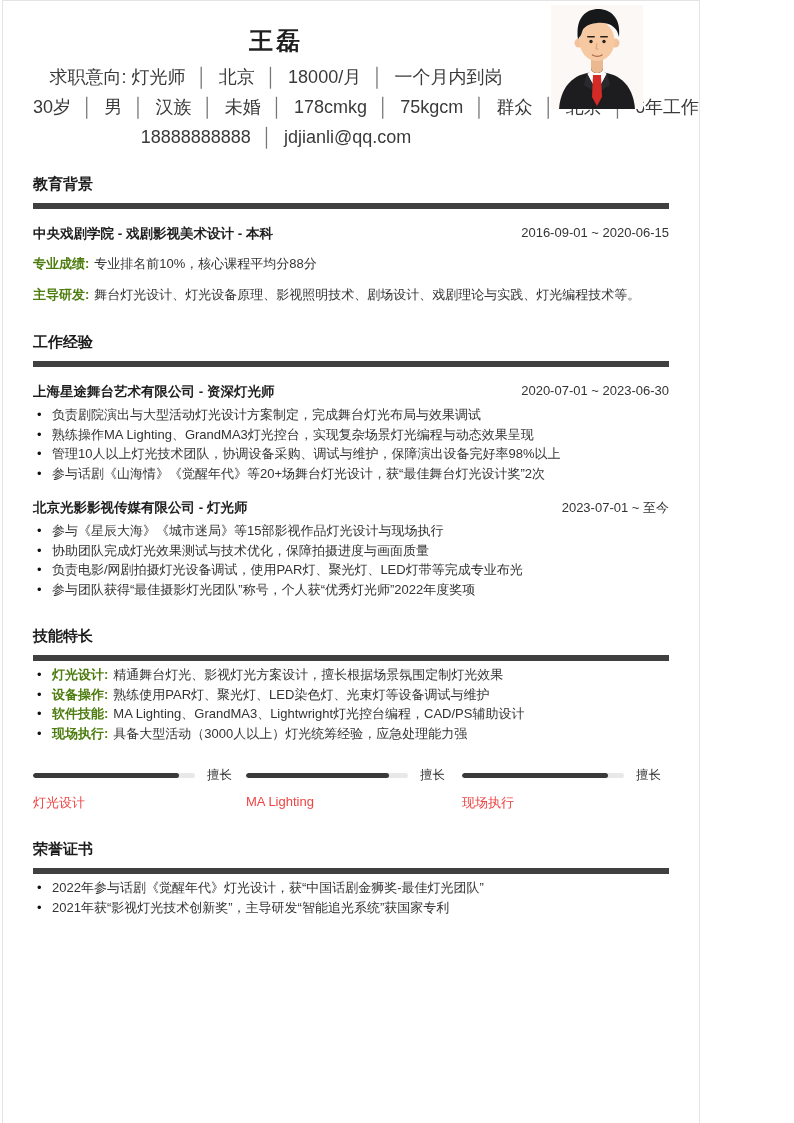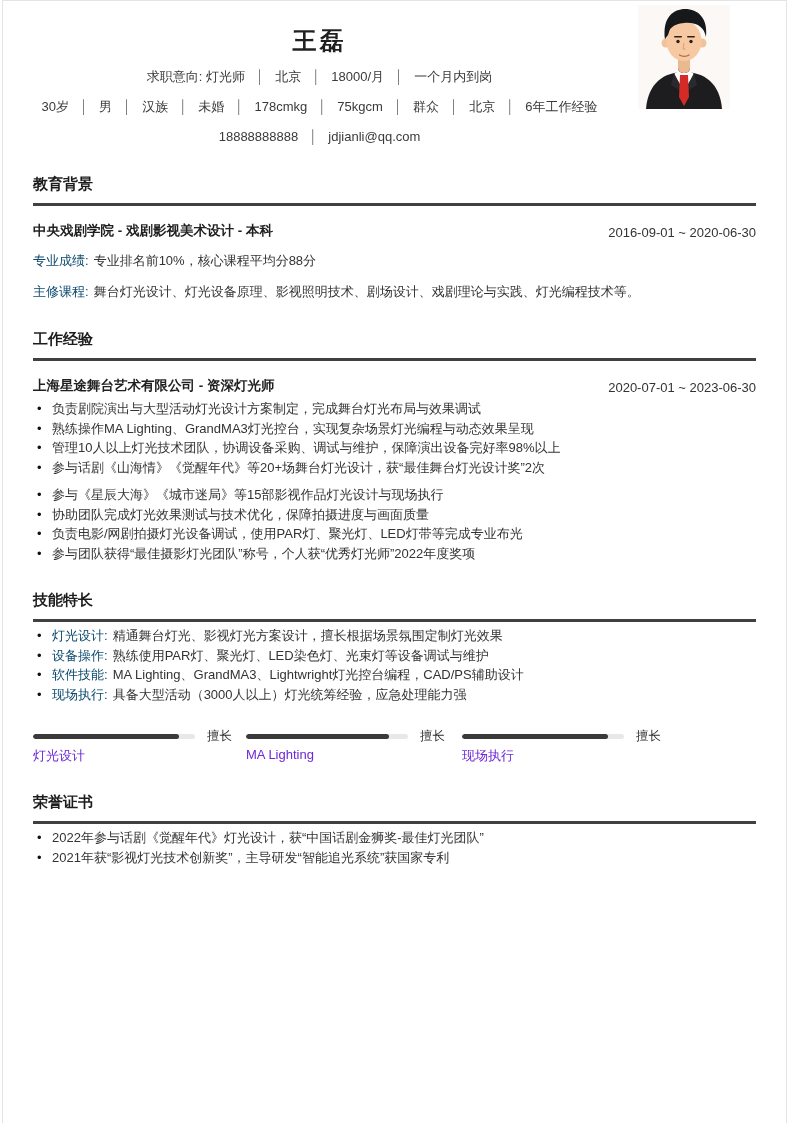--- a/index.html
+++ b/index.html
@@ -3,63 +3,63 @@
 <meta charset="utf-8">
 <style>
   * { margin:0; padding:0; box-sizing:border-box; }
   html,body { background:#fff; }
   body {
     width:794px; height:1123px; overflow:hidden;
     font-family:"Liberation Sans","DejaVu Sans",sans-serif;
     color:#333;
   }
   .page {
-    margin-left:2px; width:785px; height:1123px;
+    margin-left:2px; width:698px; height:1123px;
     border:1px solid #e4e4e4; border-bottom:none;
     background:#fff; padding:0 30px; overflow:hidden;
   }
 
   
   .header { position:relative; padding-top:24px; min-height:132px; }
   .photo-wrap { position:absolute; top:4px; right:26px; width:92px; height:104px; overflow:hidden; }
   .header-center { margin-right:150px; text-align:center; }
   .name { font-size:24px; font-weight:700; letter-spacing:3px; color:#1f1f1f; }
-  .info-line { margin-top:10px; font-size:13px; color:#3a3a3a; line-height:20px; white-space:nowrap; }
+  .info-line { margin-top:10px; font-size:18px; color:#3a3a3a; line-height:20px; white-space:nowrap; }
   .inline-list span + span::before { content:"│"; margin:0 11px; color:#777; font-weight:400; }
 
   
   .section { margin-top:28px; }
   .section-title {
     font-size:15px; font-weight:700; color:#1c1c1c;
-    padding-bottom:9px; border-bottom:3px solid #404040;
-  }
-  .entry-head { display:flex; justify-content:space-between; align-items:flex-end; margin-top:16px; }
+    padding-bottom:9px; border-bottom:6px solid #404040;
+  }
+  .entry-head { display:flex; justify-content:space-between; align-items:flex-start; margin-top:16px; }
   .entry-title { font-size:13.5px; font-weight:700; color:#1f1f1f; }
   .entry-date { font-size:13px; color:#333; font-weight:400; }
 
   .detail-row { margin-top:11px; font-size:13px; color:#333; line-height:1.55; }
-  .detail-label, .li-label { font-weight:400; color:#0c4a6e; margin-right:5px; }
+  .detail-label, .li-label { font-weight:700; color:#4d7c0f; margin-right:5px; }
 
   ul.bullets { list-style:none; margin-top:4px; }
   ul.bullets li {
     position:relative; padding-left:19px; 
     font-size:13px; color:#333; line-height:1.5;
   }
   ul.bullets li::before { content:"•"; position:absolute; left:4px; top:0; color:#111; }
 
   
   .bars {
     display:grid; grid-template-columns:213px 216px auto;
     row-gap:22px; margin-top:24px;
   }
   .bar-row { display:flex; align-items:center; }
   .bar-track { width:162px; height:5px; background:#e8e8e8; border-radius:3px; overflow:hidden; }
   .bar-fill { height:100%; background:#3a3a3a; border-radius:3px; }
   .bar-level { margin-left:12px; font-size:12.5px; color:#2e2e2e; }
-  .bar-name { margin-top:2px; font-size:13px; color:#6d28d9; }
+  .bar-name { margin-top:10px; font-size:13px; color:#ef4444; }
 </style>
 </head>
 <body>
 
 <div class="page">
 
   <div class="header">
     <div class="header-center">
       <div class="name">王磊</div>
       <div class="info-line inline-list">
@@ -104,30 +104,30 @@
         <path d="M46,38 L45,44 L47.5,44" stroke="#d9a173" stroke-width="1" fill="none"></path>
         <path d="M41.5,50 C44,51.8 48.5,51.8 51,50" stroke="#b06a4e" stroke-width="1.4" fill="none" stroke-linecap="round"></path>
       </svg>
     </div>
   </div>
 
   <div class="section">
     <div class="section-title">教育背景</div>
     <div class="entry-head">
       <div class="entry-title">中央戏剧学院 - 戏剧影视美术设计 - 本科</div>
-      <div class="entry-date">2016-09-01 ~ 2020-06-30</div>
+      <div class="entry-date">2016-09-01 ~ 2020-06-15</div>
     </div>
     <div>
 
         <div class="detail-row">
           <span class="detail-label">专业成绩:</span><span>专业排名前10%，核心课程平均分88分</span>
         </div>
 
         <div class="detail-row">
-          <span class="detail-label">主修课程:</span><span>舞台灯光设计、灯光设备原理、影视照明技术、剧场设计、戏剧理论与实践、灯光编程技术等。</span>
+          <span class="detail-label">主导研发:</span><span>舞台灯光设计、灯光设备原理、影视照明技术、剧场设计、戏剧理论与实践、灯光编程技术等。</span>
         </div>
       </div>
   </div>
 
   <div class="section">
     <div class="section-title">工作经验</div>
 
     <div>
       <div class="entry-head">
         <div class="entry-title">上海星途舞台艺术有限公司 - 资深灯光师</div>
@@ -136,20 +136,24 @@
       <ul class="bullets">
 
       <li>负责剧院演出与大型活动灯光设计方案制定，完成舞台灯光布局与效果调试</li>
           <li>熟练操作MA Lighting、GrandMA3灯光控台，实现复杂场景灯光编程与动态效果呈现</li>
           <li>管理10人以上灯光技术团队，协调设备采购、调试与维护，保障演出设备完好率98%以上</li>
           <li>参与话剧《山海情》《觉醒年代》等20+场舞台灯光设计，获“最佳舞台灯光设计奖”2次</li>
         </ul>
     </div>
 
     <div style="margin-top:8px;">
+      <div class="entry-head">
+        <div class="entry-title">北京光影影视传媒有限公司 - 灯光师</div>
+        <div class="entry-date">2023-07-01 ~ 至今</div>
+      </div>
       <ul class="bullets">
 
       <li>参与《星辰大海》《城市迷局》等15部影视作品灯光设计与现场执行</li>
           <li>协助团队完成灯光效果测试与技术优化，保障拍摄进度与画面质量</li>
           <li>负责电影/网剧拍摄灯光设备调试，使用PAR灯、聚光灯、LED灯带等完成专业布光</li>
           <li>参与团队获得“最佳摄影灯光团队”称号，个人获“优秀灯光师”2022年度奖项</li>
         </ul>
     </div>
   </div>
 

